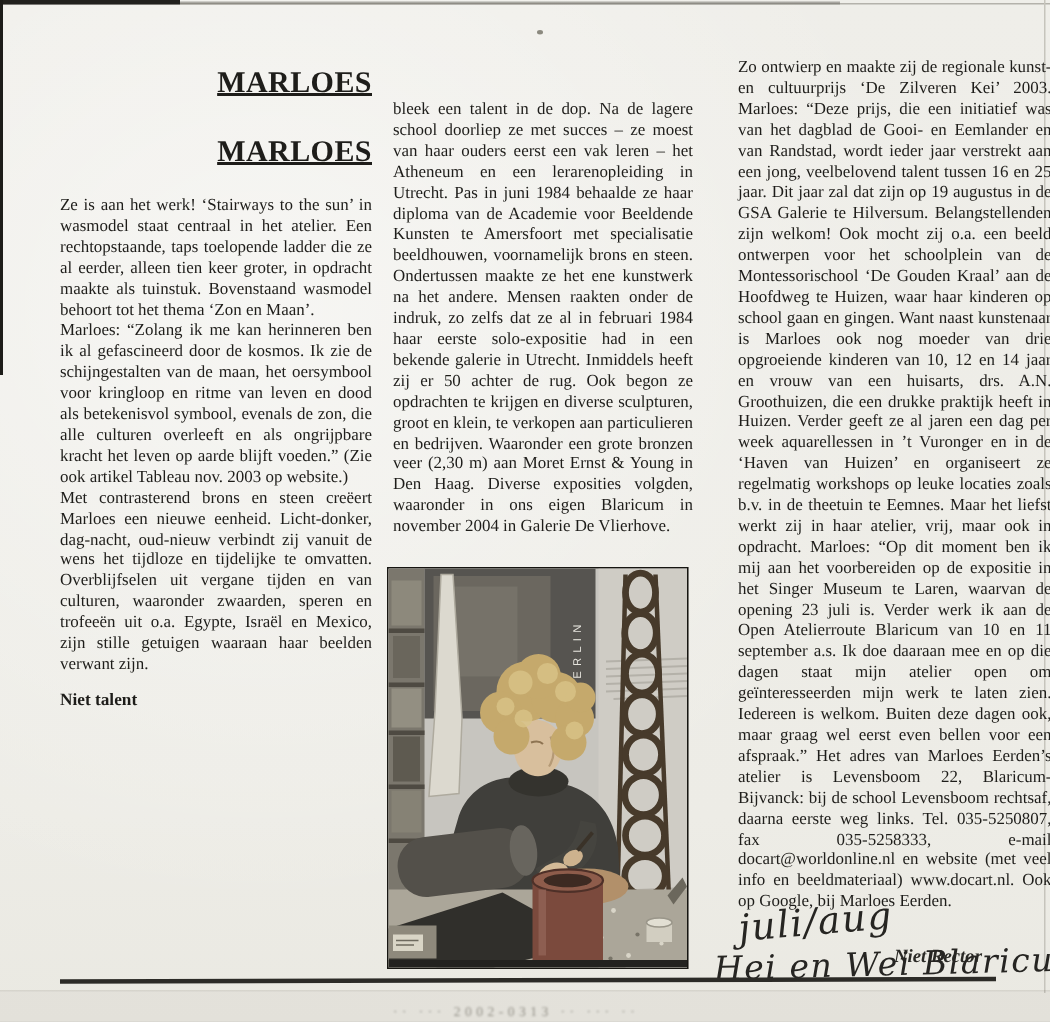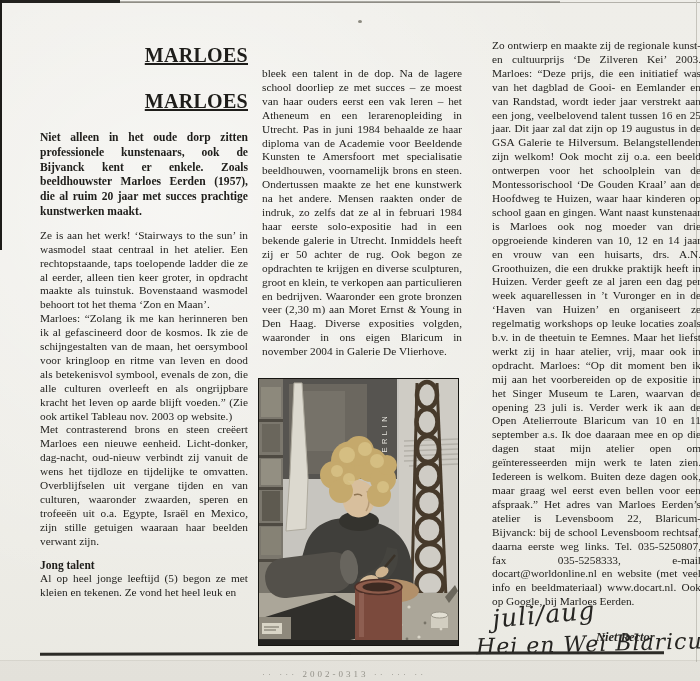--- a/index.html
+++ b/index.html
@@ -52,26 +52,24 @@
   <div class="scan-right-line"></div>
   <div class="speck"></div>
   <div class="scan-fold"></div>
 
   <div class="col col1">
     <h1 class="title">
       <span>MARLOES</span><br>
       <br>
       <span>MARLOES</span><br>
     </h1>
-    <p class="lead">Niet alleen in het oude dorp zitten professionele kunstenaars, ook de Bijvanck kent er enkele. Zoals beeldhouwster Marloes Eerden (1957), die al ruim 20 jaar met succes prachtige kunstwerken maakt.</p>
     <p>Ze is aan het werk! ‘Stairways to the sun’ in wasmodel staat centraal in het atelier. Een rechtopstaande, taps toelopende ladder die ze al eerder, alleen tien keer groter, in opdracht maakte als tuinstuk. Bovenstaand wasmodel behoort tot het thema ‘Zon en Maan’.</p>
     <p>Marloes: “Zolang ik me kan herinneren ben ik al gefascineerd door de kosmos. Ik zie de schijngestalten van de maan, het oersymbool voor kringloop en ritme van leven en dood als betekenisvol symbool, evenals de zon, die alle culturen overleeft en als ongrijpbare kracht het leven op aarde blijft voeden.” (Zie ook artikel Tableau nov. 2003 op website.)</p>
     <p>Met contrasterend brons en steen creëert Marloes een nieuwe eenheid. Licht-donker, dag-nacht, oud-nieuw verbindt zij vanuit de wens het tijdloze en tijdelijke te omvatten. Overblijfselen uit vergane tijden en van culturen, waaronder zwaarden, speren en trofeeën uit o.a. Egypte, Israël en Mexico, zijn stille getuigen waaraan haar beelden verwant zijn.</p>
-    <h2 class="subhead">Jong talent</h2>
-    <p>Al op heel jonge leeftijd (5) begon ze met kleien en tekenen. Ze vond het heel leuk en</p>
+    <h2 class="subhead">Niet talent</h2>
   </div>
 
   <div class="col col2">
     <p>bleek een talent in de dop. Na de lagere school doorliep ze met succes – ze moest van haar ouders eerst een vak leren – het Atheneum en een lerarenopleiding in Utrecht. Pas in juni 1984 behaalde ze haar diploma van de Academie voor Beeldende Kunsten te Amersfoort met specialisatie beeldhouwen, voornamelijk brons en steen. Ondertussen maakte ze het ene kunstwerk na het andere. Mensen raakten onder de indruk, zo zelfs dat ze al in februari 1984 haar eerste solo-expositie had in een bekende galerie in Utrecht. Inmiddels heeft zij er 50 achter de rug. Ook begon ze opdrachten te krijgen en diverse sculpturen, groot en klein, te verkopen aan particulieren en bedrijven. Waaronder een grote bronzen veer (2,30 m) aan Moret Ernst &amp; Young in Den Haag. Diverse exposities volgden, waaronder in ons eigen Blaricum in november 2004 in Galerie De Vlierhove.</p>
   </div>
 
   <figure class="photo">
     <svg width="199" height="266" viewBox="0 0 199 266" xmlns="http://www.w3.org/2000/svg">
 
       <rect x="0" y="0" width="199" height="266" fill="#c7c5bf"></rect>

